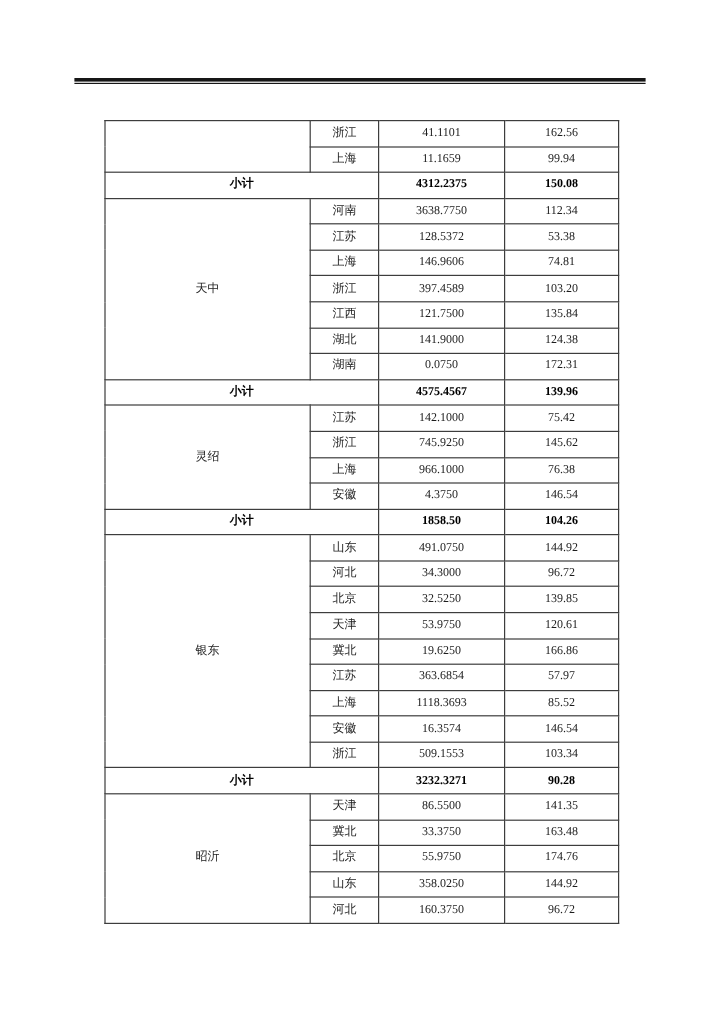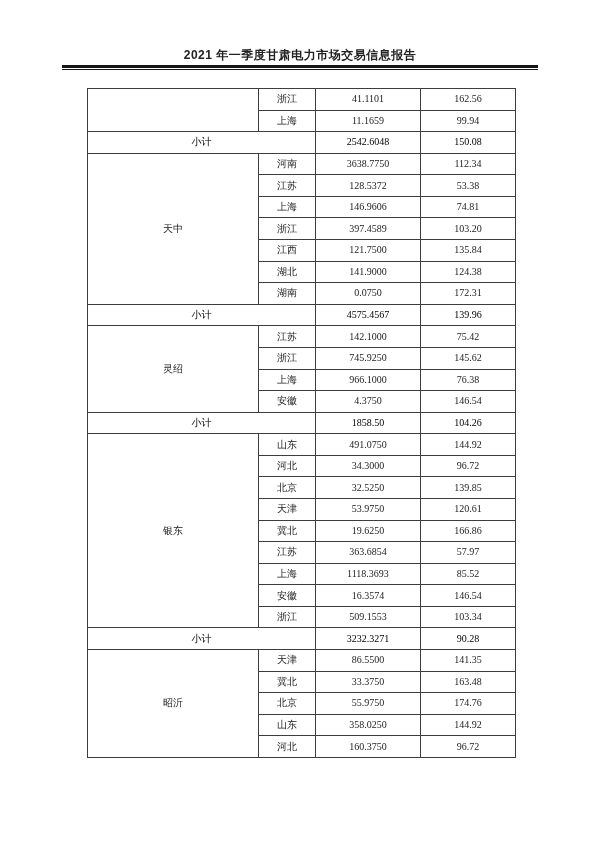--- a/index.html
+++ b/index.html
@@ -40,57 +40,57 @@
   }
   .table-wrap {
     position: absolute;
     top: 88px;
     left: 87px;
   }
   table.report {
     border-collapse: collapse;
     table-layout: fixed;
     width: 428px;
+    margin-top: 12px;
   }
   table.report td {
     border: 1px solid #3d3d3d;
     text-align: center;
     vertical-align: middle;
     padding: 0;
     font-size: 10px;
     line-height: 1;
     height: 20.58px;
     overflow: hidden;
     white-space: nowrap;
     color: #1c1c1c;
   }
   table.report col.c-corridor { width: 171px; }
   table.report col.c-province { width: 57px; }
   table.report col.c-volume   { width: 105px; }
   table.report col.c-price    { width: 95px; }
   table.report tr.subtotal-row td {
-    font-weight: normal;
+    font-weight: bold;
     color: #000000;
   }
   .page-number {
     position: absolute;
     top: 783px;
     left: 0;
     width: 100%;
     text-align: center;
     font-size: 10.5px;
     color: #222222;
   }
 </style>
 </head>
 <body>
 
 <div class="page">
 
-  <div class="header-title">2021 年一季度甘肃电力市场交易信息报告</div>
 
   <div class="header-rule"></div>
 
   <div class="table-wrap">
     <table class="report">
       <colgroup>
         <col class="c-corridor">
         <col class="c-province">
         <col class="c-volume">
         <col class="c-price">
@@ -102,21 +102,21 @@
             <td>41.1101</td>
             <td>162.56</td>
           </tr>
           <tr>
             <td>上海</td>
             <td>11.1659</td>
             <td>99.94</td>
           </tr>
           <tr class="subtotal-row">
             <td colspan="2">小计</td>
-            <td>2542.6048</td>
+            <td>4312.2375</td>
             <td>150.08</td>
           </tr>
           <tr>
             <td rowspan="7">天中</td>
             <td>河南</td>
             <td>3638.7750</td>
             <td>112.34</td>
           </tr>
           <tr>
             <td>江苏</td>

